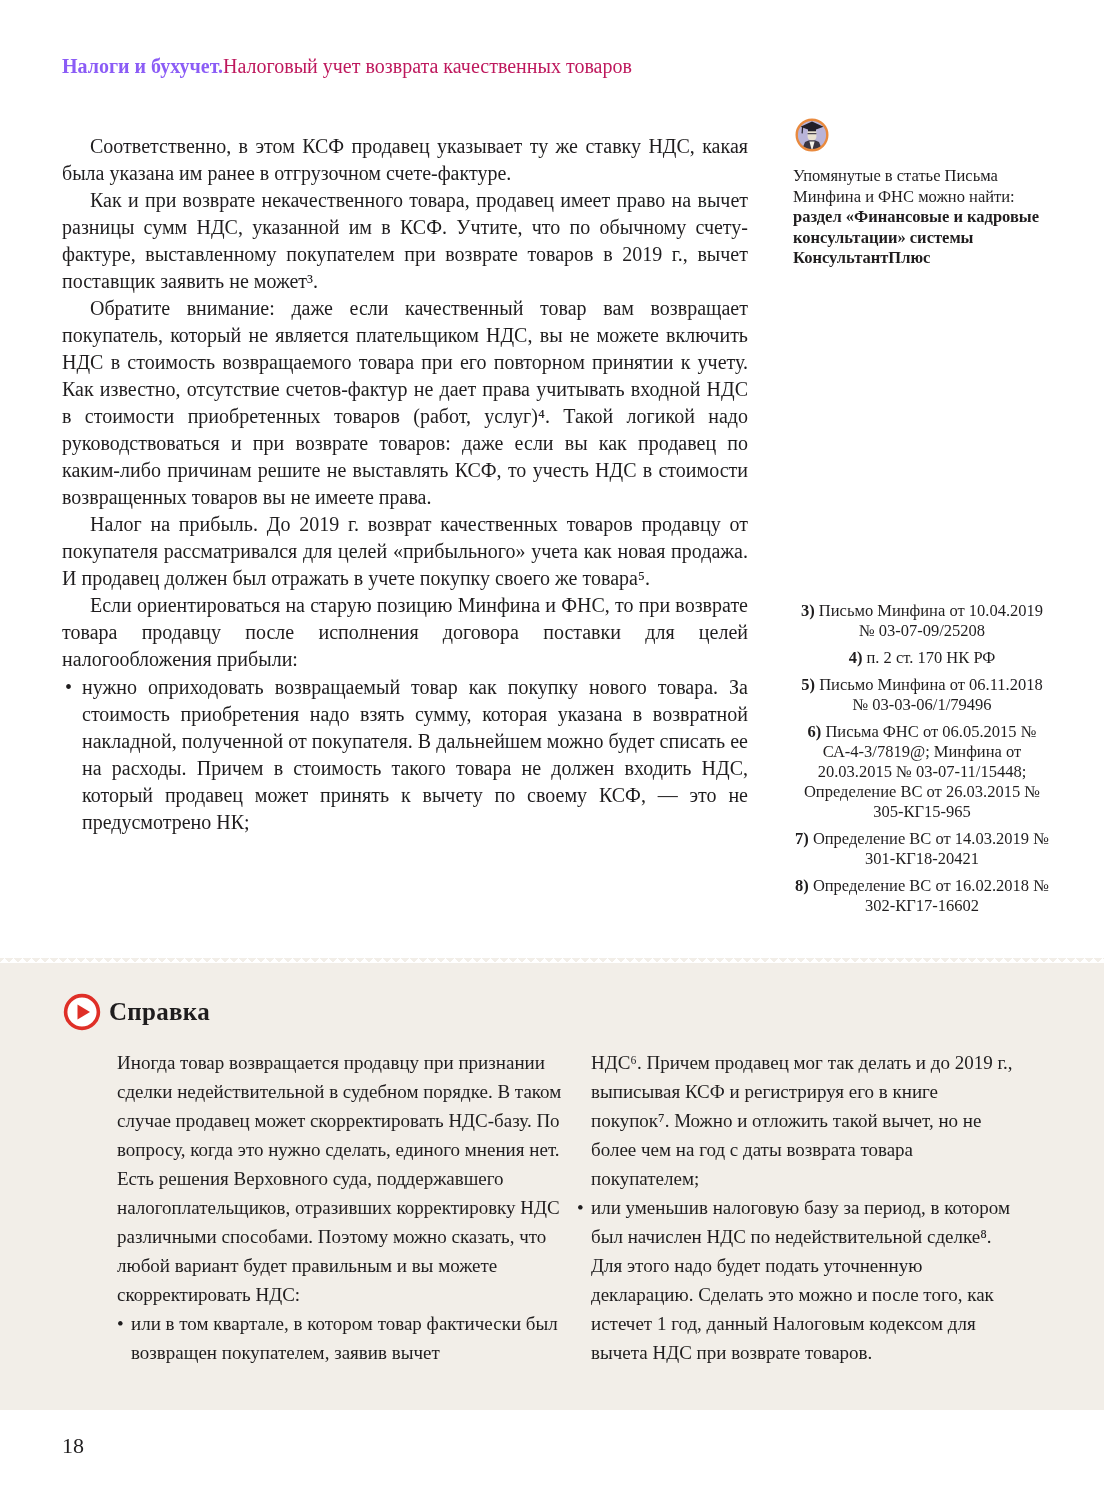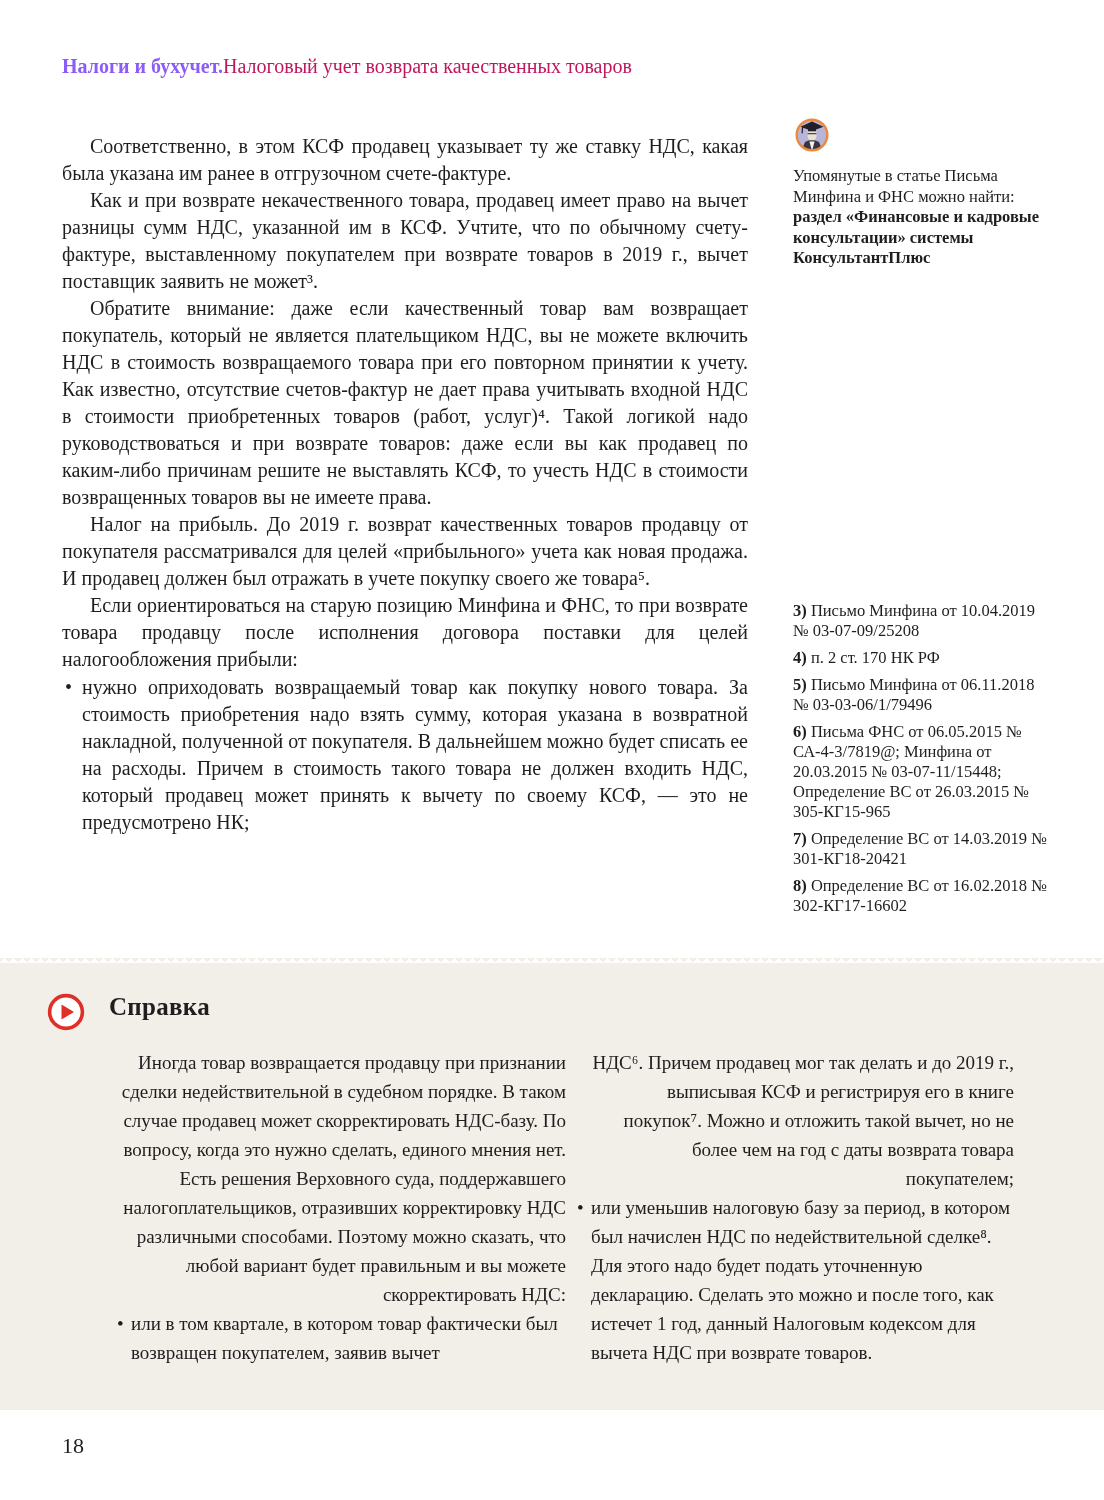--- a/index.html
+++ b/index.html
@@ -20,31 +20,31 @@
   .bullet-row{display:flex;text-indent:0;margin-top:1px;}
   .bullet-row .mk{flex:none;width:17px;padding-left:3px;}
   .bullet-row .btx{flex:1;}
   
   .side-note{position:absolute;left:793px;top:118px;width:254px;
     font-size:16.5px;line-height:20.5px;text-align:left;}
   .side-note .badge{margin-left:2px;display:block;}
   .note-intro{margin:14px 0 0;}
   .note-bold{margin:0 0 0;font-weight:bold;}
   .footnotes{position:absolute;left:793px;top:601px;width:258px;
-    font-size:16.5px;line-height:20px;}
+    font-size:16.5px;line-height:20px;text-align:center;}
   .fn{margin:0 0 7px;}
   .fn b{font-weight:bold;}
   
   .spravka{position:absolute;left:0;top:963px;width:1104px;height:447px;background:#f2eee8;}
   .spravka::before{content:"";position:absolute;left:0;right:0;top:-5px;height:5px;
     background:conic-gradient(from 135deg at 50% 0,rgba(242,238,232,0) 0deg 90deg,#f2eee8 90deg) top left / 9px 5px repeat-x;}
-  .sp-head{display:flex;gap:24px;padding:30px 0 0 47px;}
+  .sp-head{display:flex;align-items:center;gap:8px;padding:30px 0 0 63px;}
   .sp-title{font-size:25px;font-weight:bold;margin:0;letter-spacing:.3px;}
   .sp-cols{display:flex;padding:17px 0 0 117px;font-size:19px;line-height:29px;}
-  .sp-col p{margin:0;text-align:right;}
+  .sp-col p{margin:0;}
   .sp-left{width:449px;}
   .sp-right{width:437px;margin-left:11px;}
   .sp-cont{padding-left:14px;}
   .sp-bullet{display:flex;}
   .sp-bullet .mk{flex:none;width:14px;}
   .sp-bullet .btx{flex:1;}
   
   .page-number{position:absolute;left:62px;top:1433px;font-size:22px;}
 </style>
 </head>

